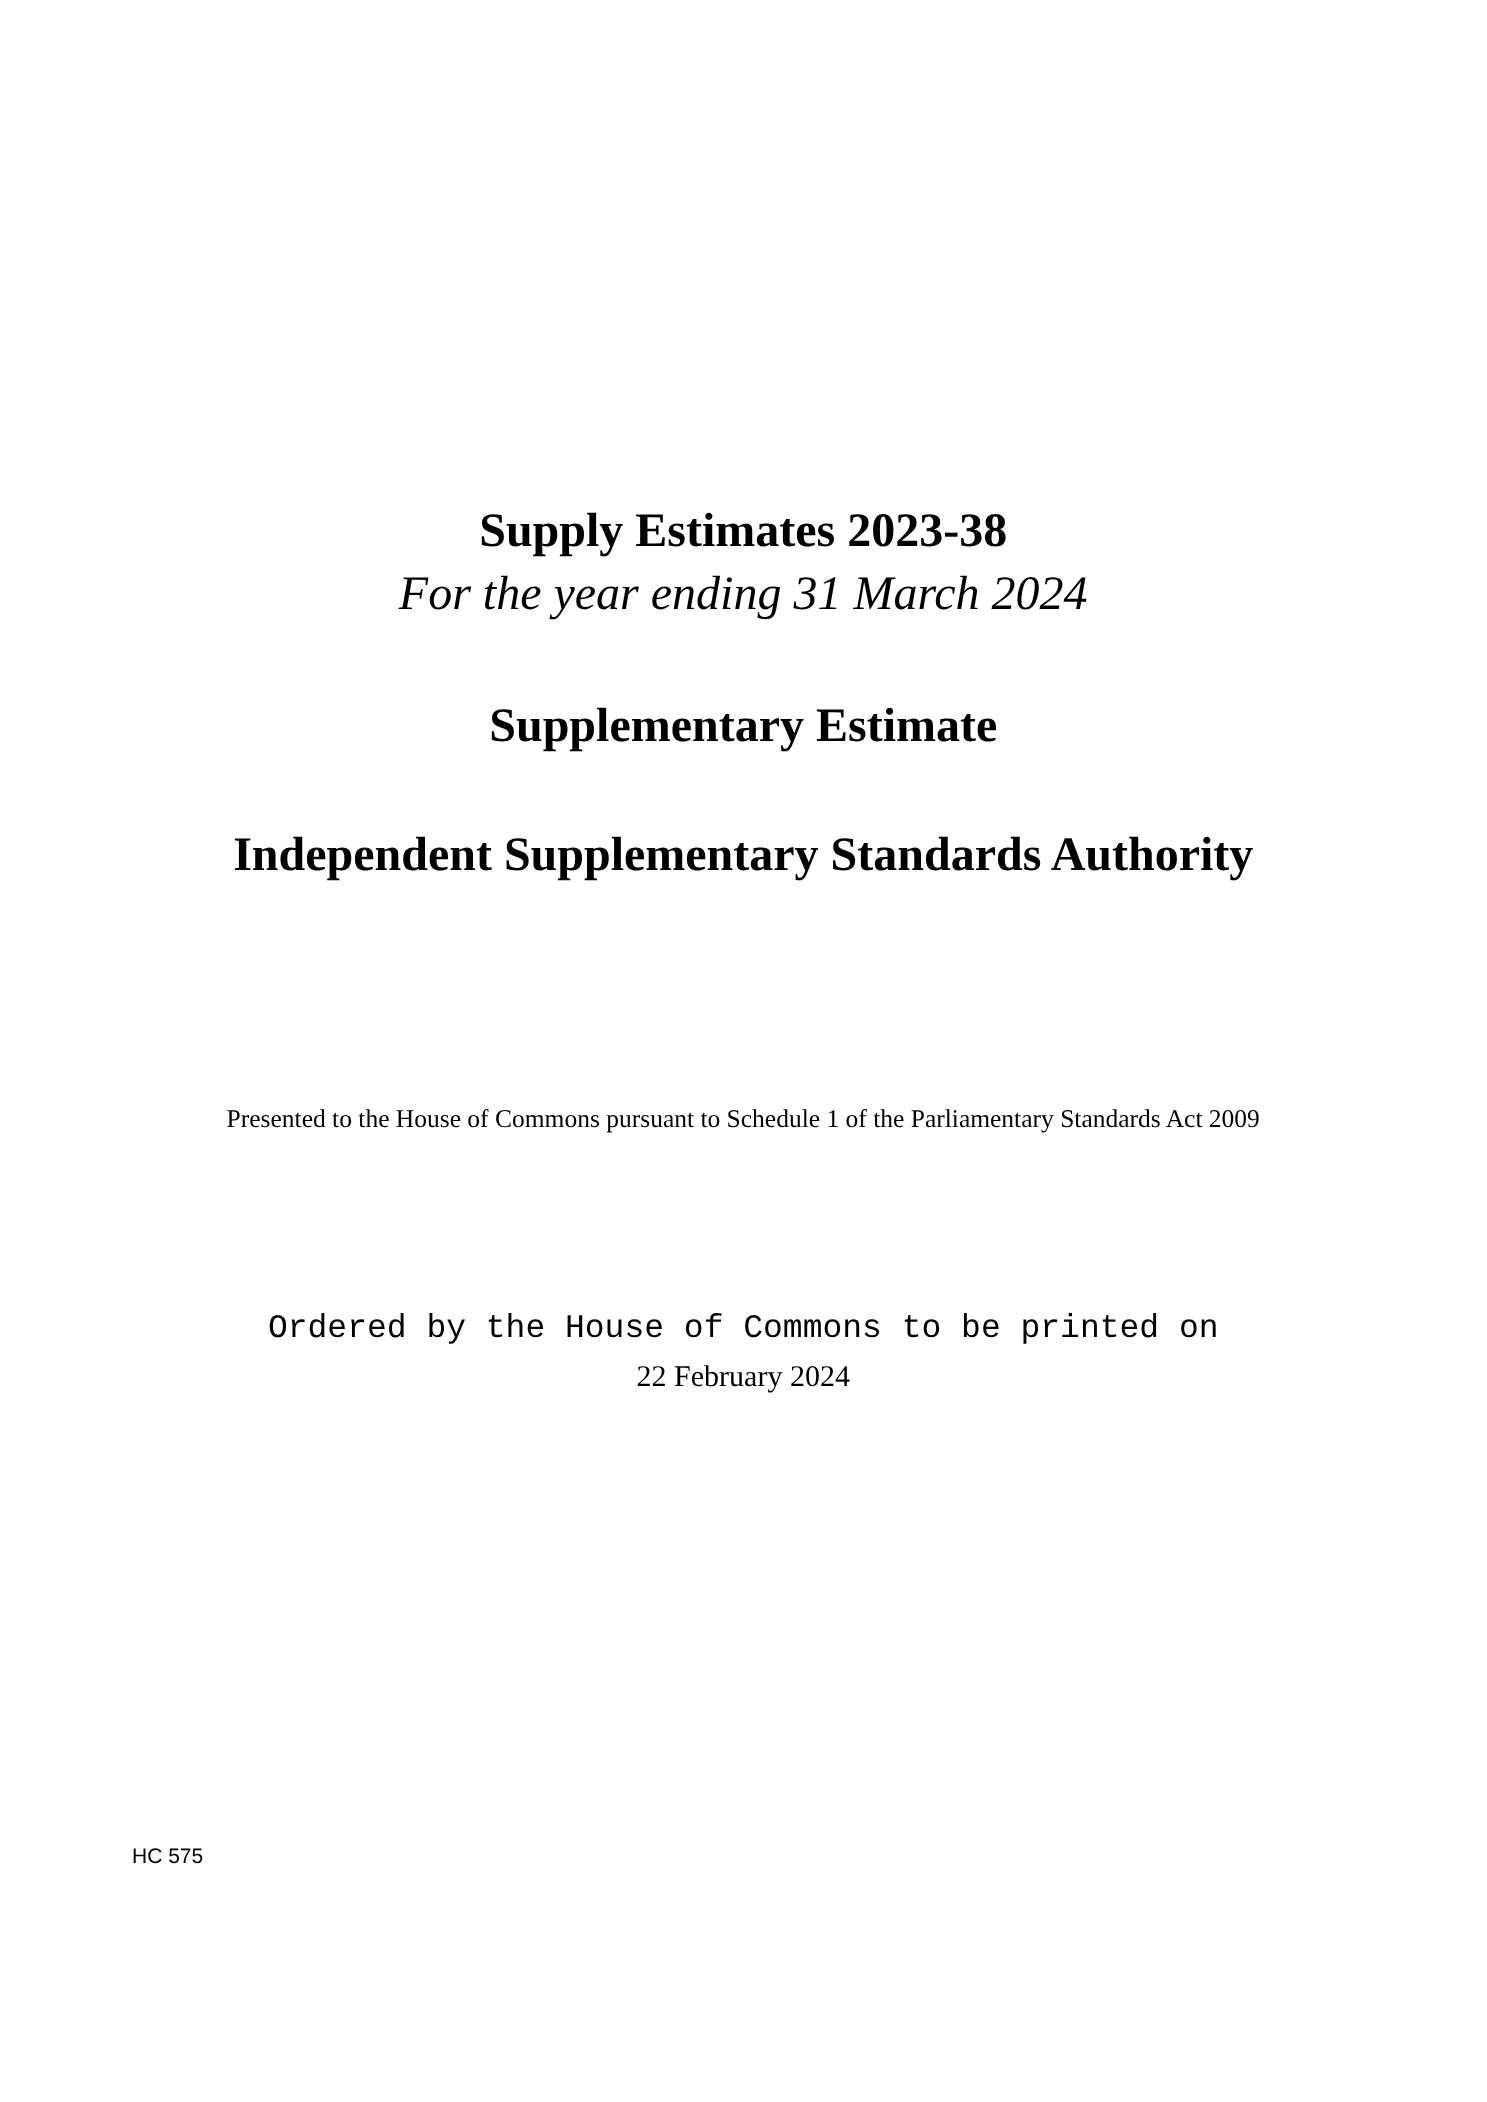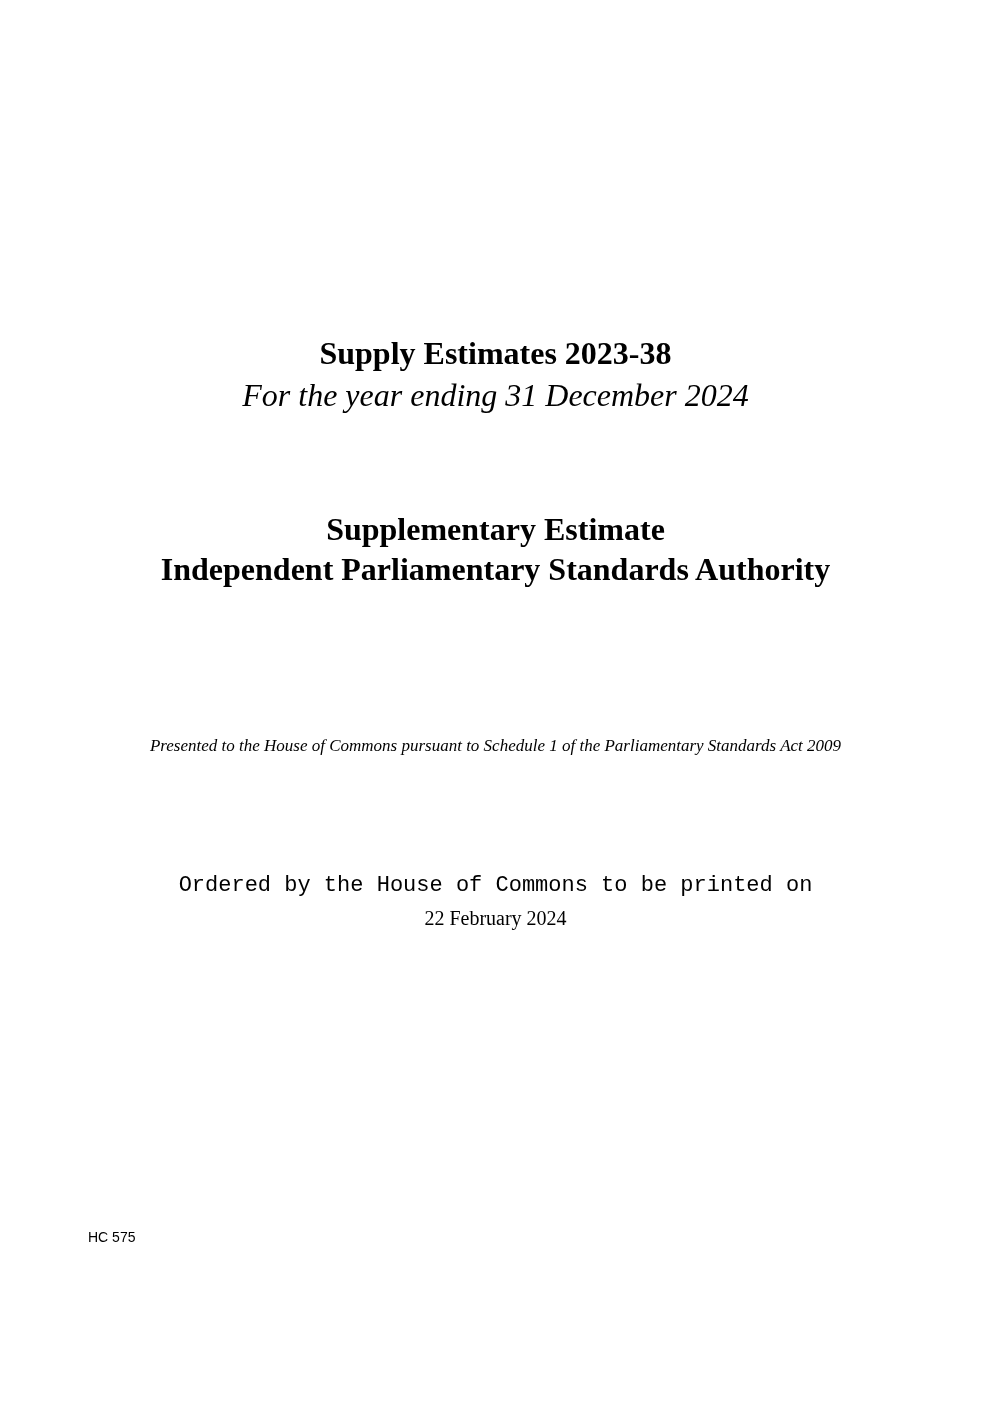--- a/index.html
+++ b/index.html
@@ -32,33 +32,31 @@
       top: 376px;
       font-size: 32px;
       font-style: italic;
       line-height: 38px;
     }
     .estimate-type {
       top: 464px;
       font-size: 32px;
       font-weight: bold;
       line-height: 38px;
-      margin-top: 46px;
     }
     .body-name {
       top: 550px;
       font-size: 32px;
       font-weight: bold;
       line-height: 38px;
     }
     .presented {
       top: 736px;
       font-size: 17px;
       line-height: 20px;
-      font-style: italic;
     }
     .ordered {
       top: 872px;
       font-size: 22px;
       line-height: 27px;
       font-family: Liberation Mono, monospace;
     }
     .ordered-date {
       top: 905px;
       font-size: 20px;
@@ -71,20 +69,20 @@
       font-family: "Liberation Sans", "DejaVu Sans", sans-serif;
       font-size: 14px;
       line-height: 17px;
     }
   </style>
 </head>
 <body>
 
 <div>
   <div class="line title">Supply Estimates 2023-38</div>
-  <div class="line subtitle">For the year ending 31 December 2024</div>
+  <div class="line subtitle">For the year ending 31 March 2024</div>
   <div class="line estimate-type">Supplementary Estimate</div>
-  <div class="line body-name">Independent Parliamentary Standards Authority</div>
+  <div class="line body-name">Independent Supplementary Standards Authority</div>
   <div class="line presented">Presented to the House of Commons pursuant to Schedule 1 of the Parliamentary Standards Act 2009</div>
   <div class="line ordered">Ordered by the House of Commons to be printed on</div>
   <div class="line ordered-date">22 February 2024</div>
   <div class="hc-number">HC 575</div>
 </div>
 
 </body></html>

